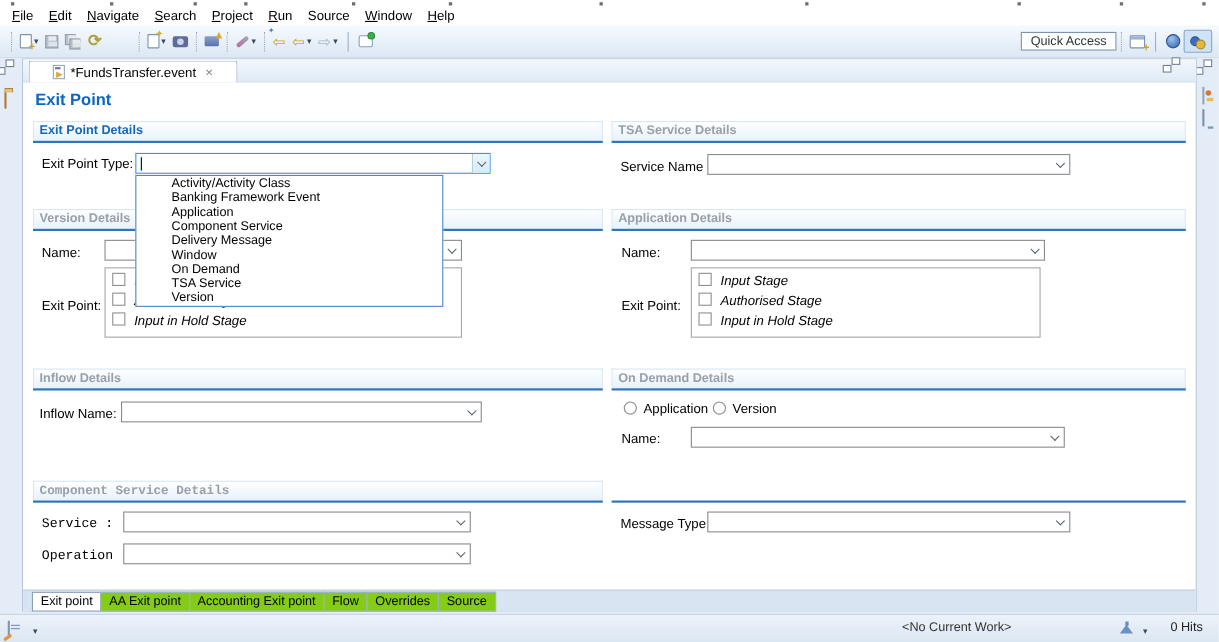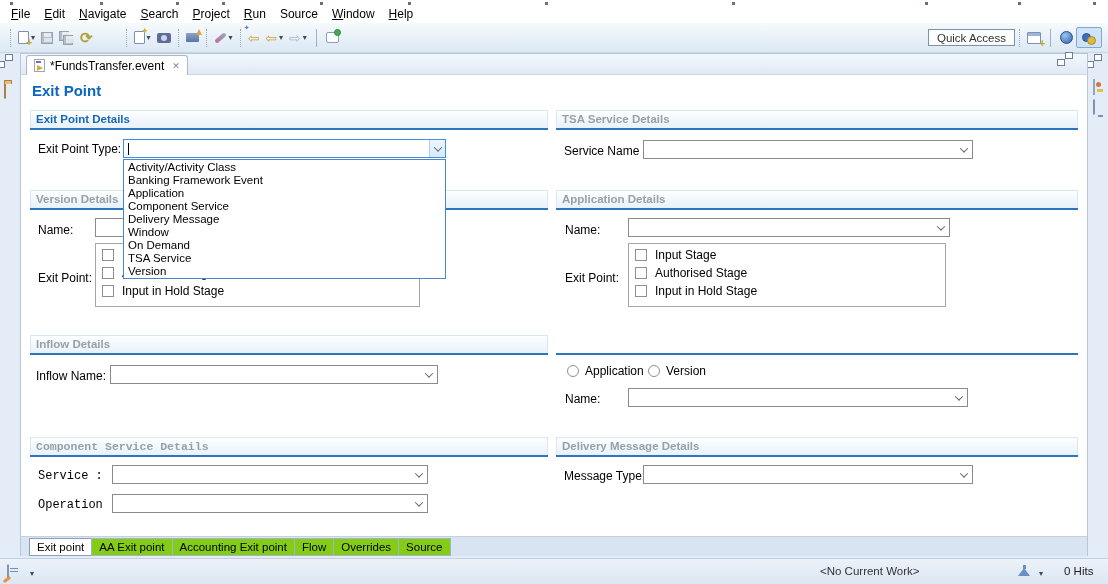--- a/index.html
+++ b/index.html
@@ -56,21 +56,21 @@
   .popen::after { content:"+"; position:absolute; right:-5px; bottom:-6px; color:#caa22e; font-weight:bold; font-size:10px; }
   .globe { width:13px; height:13px; border-radius:50%; background:radial-gradient(circle at 35% 30%, #9cc4ec, #2f63ae); border:1px solid #24508e; }
   .pactive { width:26px; height:21px; border:1px solid #86a7cc; background:#cfe3f7; border-radius:2px; display:flex; align-items:center; justify-content:center; }
   .coin1 { width:9px; height:9px; border-radius:50%; background:#3a6fc0; border:1px solid #28529a; }
   .coin2 { width:9px; height:9px; border-radius:50%; background:#e2b93f; border:1px solid #a8862c; margin-left:-4px; margin-top:5px; }
 
   
   #main-bg { left:0; top:53px; width:1108px; height:505px; background:#e3ecf7; }
   #editor-panel { left:20px; top:53px; width:1068px; height:503px; background:#fff; border:1px solid #b7c7d9; }
   #tabrow { left:21px; top:54px; width:1066px; height:21px; background:linear-gradient(#f2f7fc,#e0eaf5); border-bottom:1px solid #ccd9e8; }
-  .etab { position:absolute; left:5px; top:1px; height:20px; background:#fff; border:1px solid #a9bacd; border-bottom:none; border-radius:3px 3px 0 0; display:flex; align-items:center; padding:0 7px; gap:5px; }
+  .etab { position:absolute; left:5px; top:1px; height:20px; background:#fff; border:1px solid #a9bacd; border-bottom:none; border-radius:3px 3px 0 0; display:flex; align-items:center; padding:0 21px; gap:5px; }
   .tabico { width:11px; height:13px; border:1px solid #97a8bb; background:#fff; position:relative; }
   .tabico::before { content:""; position:absolute; left:1px; top:1px; width:5px; height:2px; background:#7d6cc0; }
   .tabico::after { content:""; position:absolute; left:2px; top:5px; width:0; height:0; border-top:3px solid transparent; border-bottom:3px solid transparent; border-left:6px solid #d9a93c; }
   .tab-close { color:#7a8694; font-size:9px; padding-left:3px; }
   .minico { width:9px; height:3px; background:#6e7f92; }
   .resto { position:relative; width:11px; height:10px; }
   .resto::before { content:""; position:absolute; right:0; top:0; width:6px; height:5px; border:1px solid #6e7f92; background:#fff; }
   .resto::after  { content:""; position:absolute; left:0; bottom:0; width:6px; height:5px; border:1px solid #6e7f92; background:#fff; }
   .folder { position:relative; width:15px; height:10px; background:linear-gradient(#f2d896,#ddb25c); border:1px solid #a8823e; border-radius:1px; }
   .folder::before { content:""; position:absolute; left:-1px; top:-4px; width:6px; height:3px; background:#e6c277; border:1px solid #a8823e; border-bottom:none; border-radius:1px 1px 0 0; }
@@ -92,21 +92,21 @@
   .combo { position:absolute; height:19px; background:#fff; border:1px solid #8a8a8a; display:flex; }
   .combo .val { flex:1; padding:2px 4px; line-height:13px; overflow:hidden; white-space:nowrap; }
   .combo .btn { width:16px; display:flex; align-items:center; justify-content:center; }
   .chev { width:6px; height:6px; border-right:1.5px solid #5a6570; border-bottom:1.5px solid #5a6570; transform:rotate(45deg) translate(-1px,-1px); }
   .combo.focused { border:1px solid #3d91e0; }
   .combo.focused .btn { background:linear-gradient(#eef6fd,#d8eafb); border-left:1px solid #abd0ee; }
   .caret-line { position:absolute; left:4px; top:3px; width:1px; height:12px; background:#000; }
   .ddlist { position:absolute; background:#fff; border:1px solid #4a86c8; z-index:60; padding-top:1px; }
   .dd-item { height:13px; line-height:13px; padding:0 4px; font-size:11.5px; white-space:nowrap; }
   .gbox { position:absolute; border:1px solid #a6a6a6; background:#fff; }
-  .check-row { position:absolute; display:flex; align-items:center; gap:8px; height:14px; }
+  .check-row { position:absolute; display:flex; align-items:flex-start; gap:8px; height:14px;font-style:italic; }
   .cb { width:12px; height:12px; background:#fff; border:1px solid #8f8f8f; flex:none; }
   .radio-row { position:absolute; display:flex; align-items:center; gap:6px; height:14px; }
   .rb { width:12px; height:12px; background:#fff; border:1px solid #8f8f8f; border-radius:50%; flex:none; }
 
   
   #btabs { left:21px; top:536px; width:1066px; height:20px; background:#d8e4f2; border-top:1px solid #c3d1e1; display:flex; align-items:flex-end; padding-left:8px; }
   .btab { height:18px; line-height:16px; padding:0 7px; font-size:11.5px; border:1px solid #a2b4c8; background:#84cc16; margin-right:-1px; white-space:nowrap; }
   .btab.active { background:#fff; border-color:#8ba0b8; }
 
   
@@ -241,21 +241,21 @@
   <div class="sec-head on">Exit Point Details</div>
   <div class="sec-rule"></div>
   <div class="flabel" style="left:8px; top:32px;">Exit Point Type:</div>
   <div class="combo focused" style="left:93px; top:29px; width:323px;">
     <span class="caret-line"></span>
     <span class="val"></span>
     <span class="btn">
         <i class="chev"></i>
       </span>
   </div>
-  <div class="ddlist" style="left:93px; top:49px; width:323px;">
+  <div class="ddlist" style="left:93px; top:49px; width:280px;padding-left:28px;">
     <div class="dd-item">Activity/Activity Class</div>
     <div class="dd-item">Banking Framework Event</div>
     <div class="dd-item">Application</div>
     <div class="dd-item">Component Service</div>
     <div class="dd-item">Delivery Message</div>
     <div class="dd-item">Window</div>
     <div class="dd-item">On Demand</div>
     <div class="dd-item">TSA Service</div>
     <div class="dd-item">Version</div>
   </div>
@@ -333,20 +333,21 @@
   <div class="flabel" style="left:6px; top:34px;">Inflow Name:</div>
   <div class="combo" style="left:80px; top:30px; width:328px;">
     <span class="val"></span>
     <span class="btn">
         <i class="chev"></i>
       </span>
   </div>
 </div>
 
 <div class="section" style="left:556px; top:335px; width:522px; height:100px;">
+  <div class="sec-head off">On Demand Details</div>
   <div class="sec-rule"></div>
   <label class="radio-row" style="left:11px; top:29px;">
       <span class="rb"></span>
       <span>Application</span>
     </label>
   <label class="radio-row" style="left:92px; top:29px;">
       <span class="rb"></span>
       <span>Version</span>
     </label>
   <div class="flabel" style="left:9px; top:57px;">Name:</div>
@@ -371,21 +372,20 @@
   <div class="flabel" style="left:8px; top:61px;">Operation :</div>
   <div class="combo" style="left:82px; top:57px; width:316px;">
     <span class="val"></span>
     <span class="btn">
         <i class="chev"></i>
       </span>
   </div>
 </div>
 
 <div class="section" style="left:556px; top:437px; width:522px; height:95px;">
-  <div class="sec-head off">Delivery Message Details</div>
   <div class="sec-rule"></div>
   <div class="flabel" style="left:8px; top:32px;">Message Type:</div>
   <div class="combo" style="left:87px; top:28px; width:330px;">
     <span class="val"></span>
     <span class="btn">
         <i class="chev"></i>
       </span>
   </div>
 </div>
 

